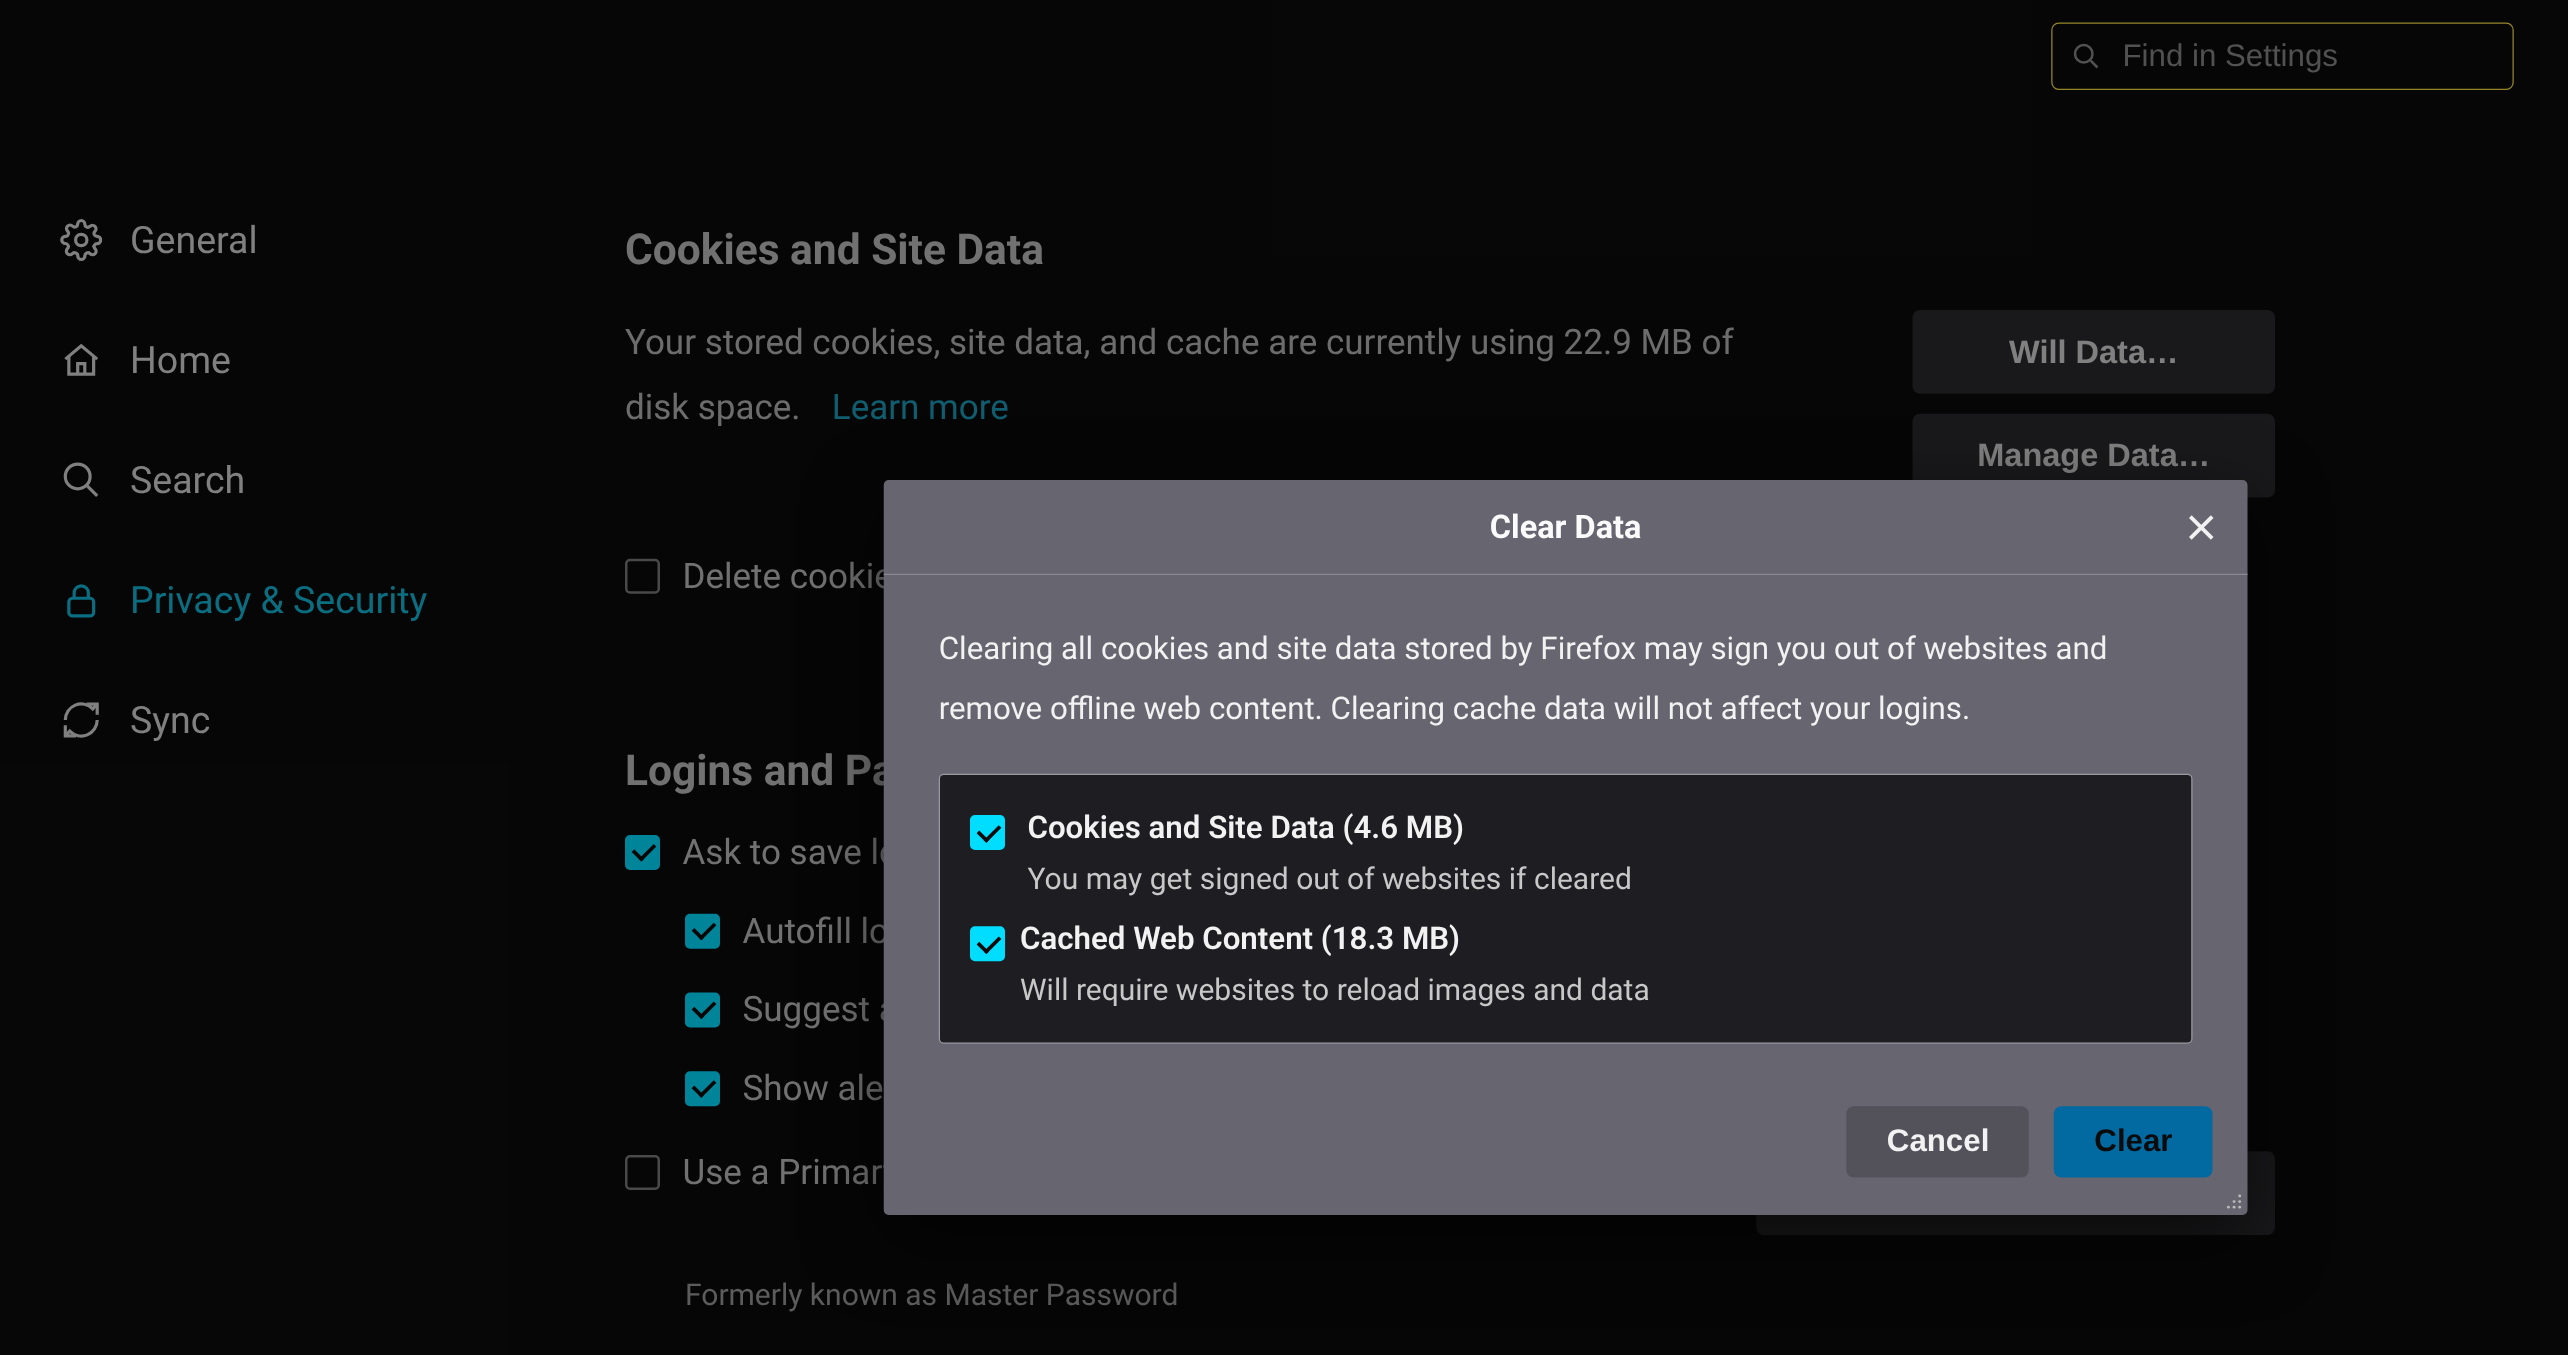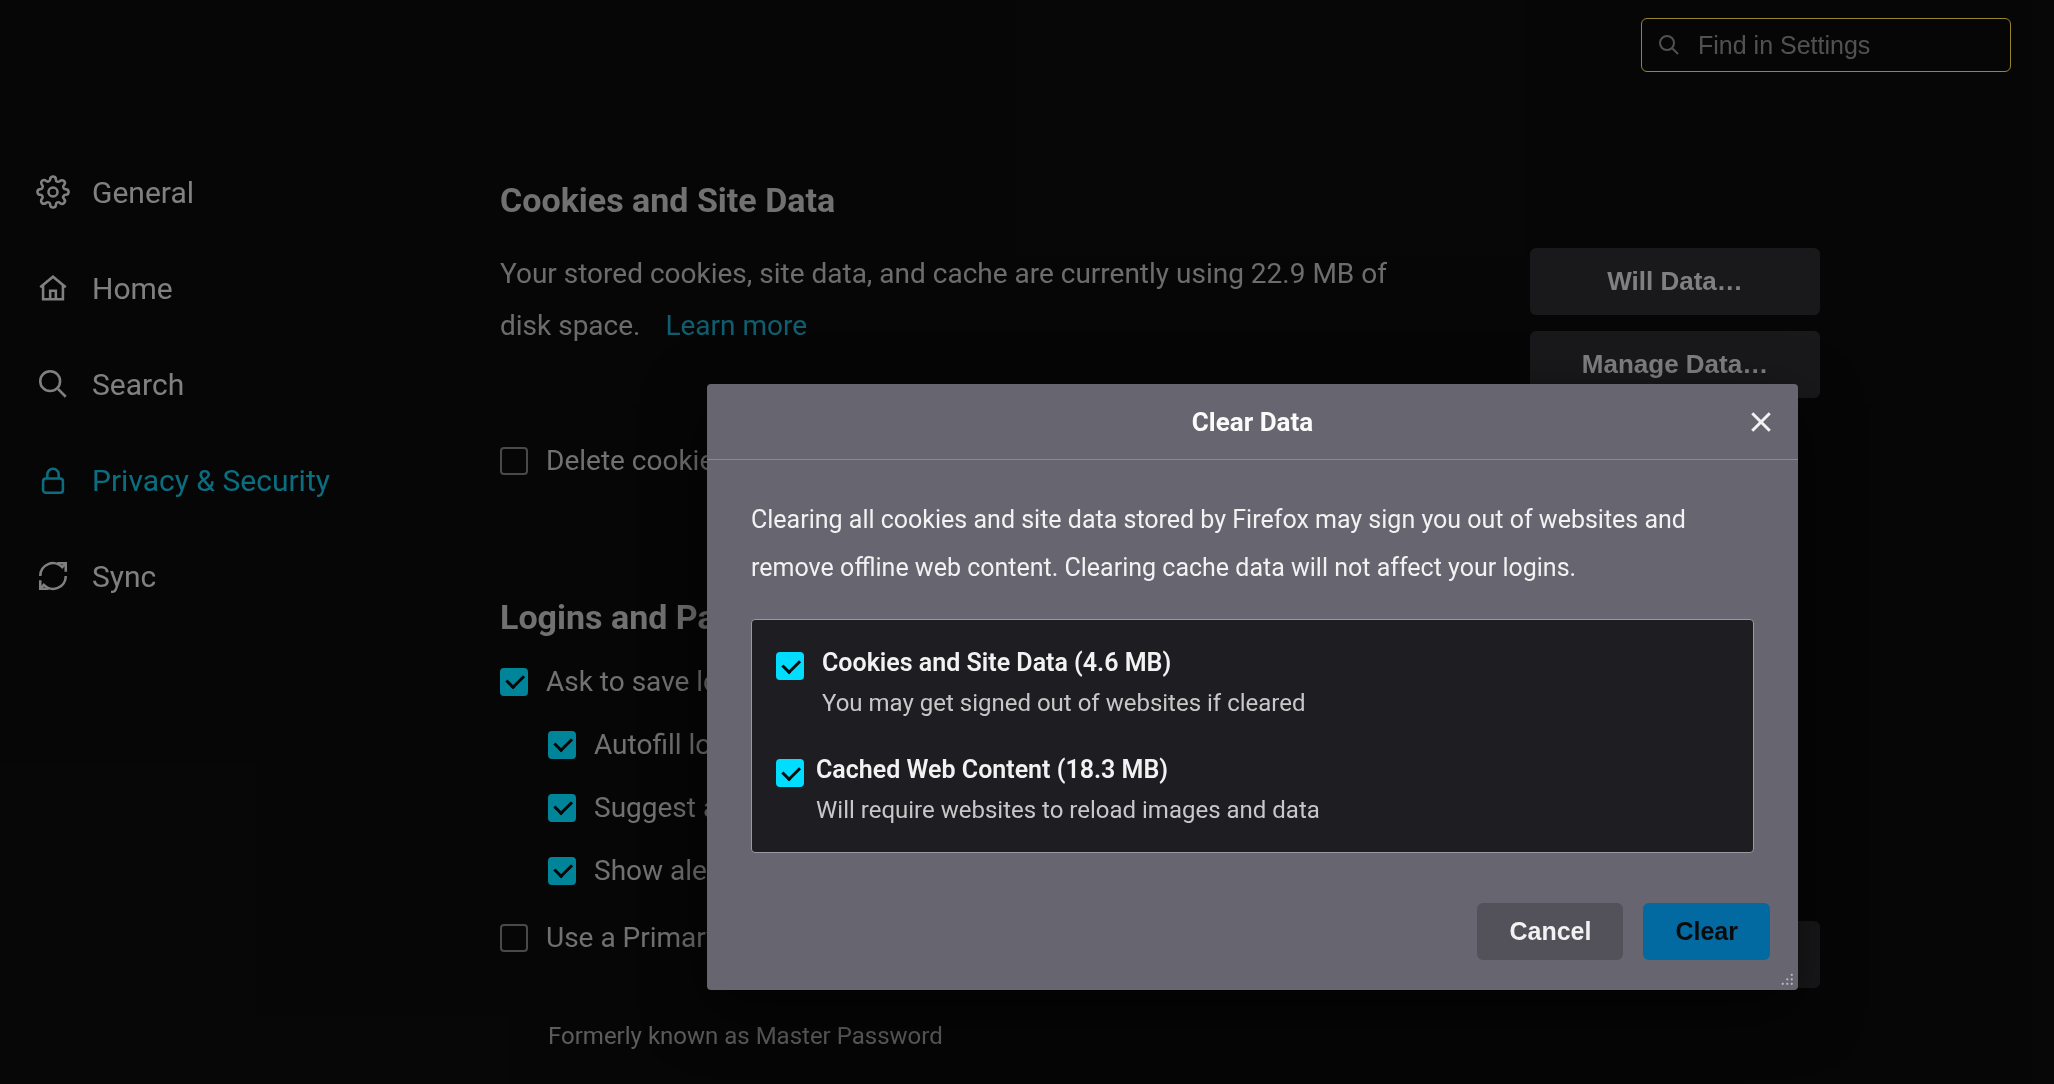--- a/index.html
+++ b/index.html
@@ -35,21 +35,21 @@
     left: 16px;
     top: 50%;
     transform: translateY(-50%);
     width: 24px; height: 24px;
     color: #888;
   }
 
   
   .sidebar {
     position: absolute;
-    left: 36px;
+    left: 48px;
     top: 144px;
     width: 400px;
   }
   .sidebar-item {
     display: flex;
     align-items: center;
     gap: 22px;
     height: 96px;
     font-size: 30px;
     color: #d6d6d6;
@@ -173,21 +173,21 @@
   .dialog-body { padding: 36px 44px 30px 44px; }
   .dialog-desc { font-size: 25px; line-height: 1.9; color: #f2f2f2; }
   .dialog-options {
     margin-top: 28px;
     border: 1px solid #9a99a2;
     border-radius: 4px;
     background: #1e1e22;
     padding: 28px 24px;
   }
   .dlg-opt { display:flex; gap: 18px; align-items: flex-start; }
-  .dlg-opt + .dlg-opt { margin-top: 38px; gap: 12px; }
+  .dlg-opt + .dlg-opt { margin-top: 20px; gap: 12px; }
   .dlg-opt .checkbox { margin-top: 4px; }
   .dlg-opt-title { font-size: 25px; font-weight: 600; color: #f2f2f2; }
   .dlg-opt-sub { font-size: 24px; color: #c8c8c8; margin-top: 12px; }
   .dialog-footer {
     display: flex;
     justify-content: flex-end;
     gap: 20px;
     padding: 20px 28px 30px 28px;
   }
   .dlg-btn {

